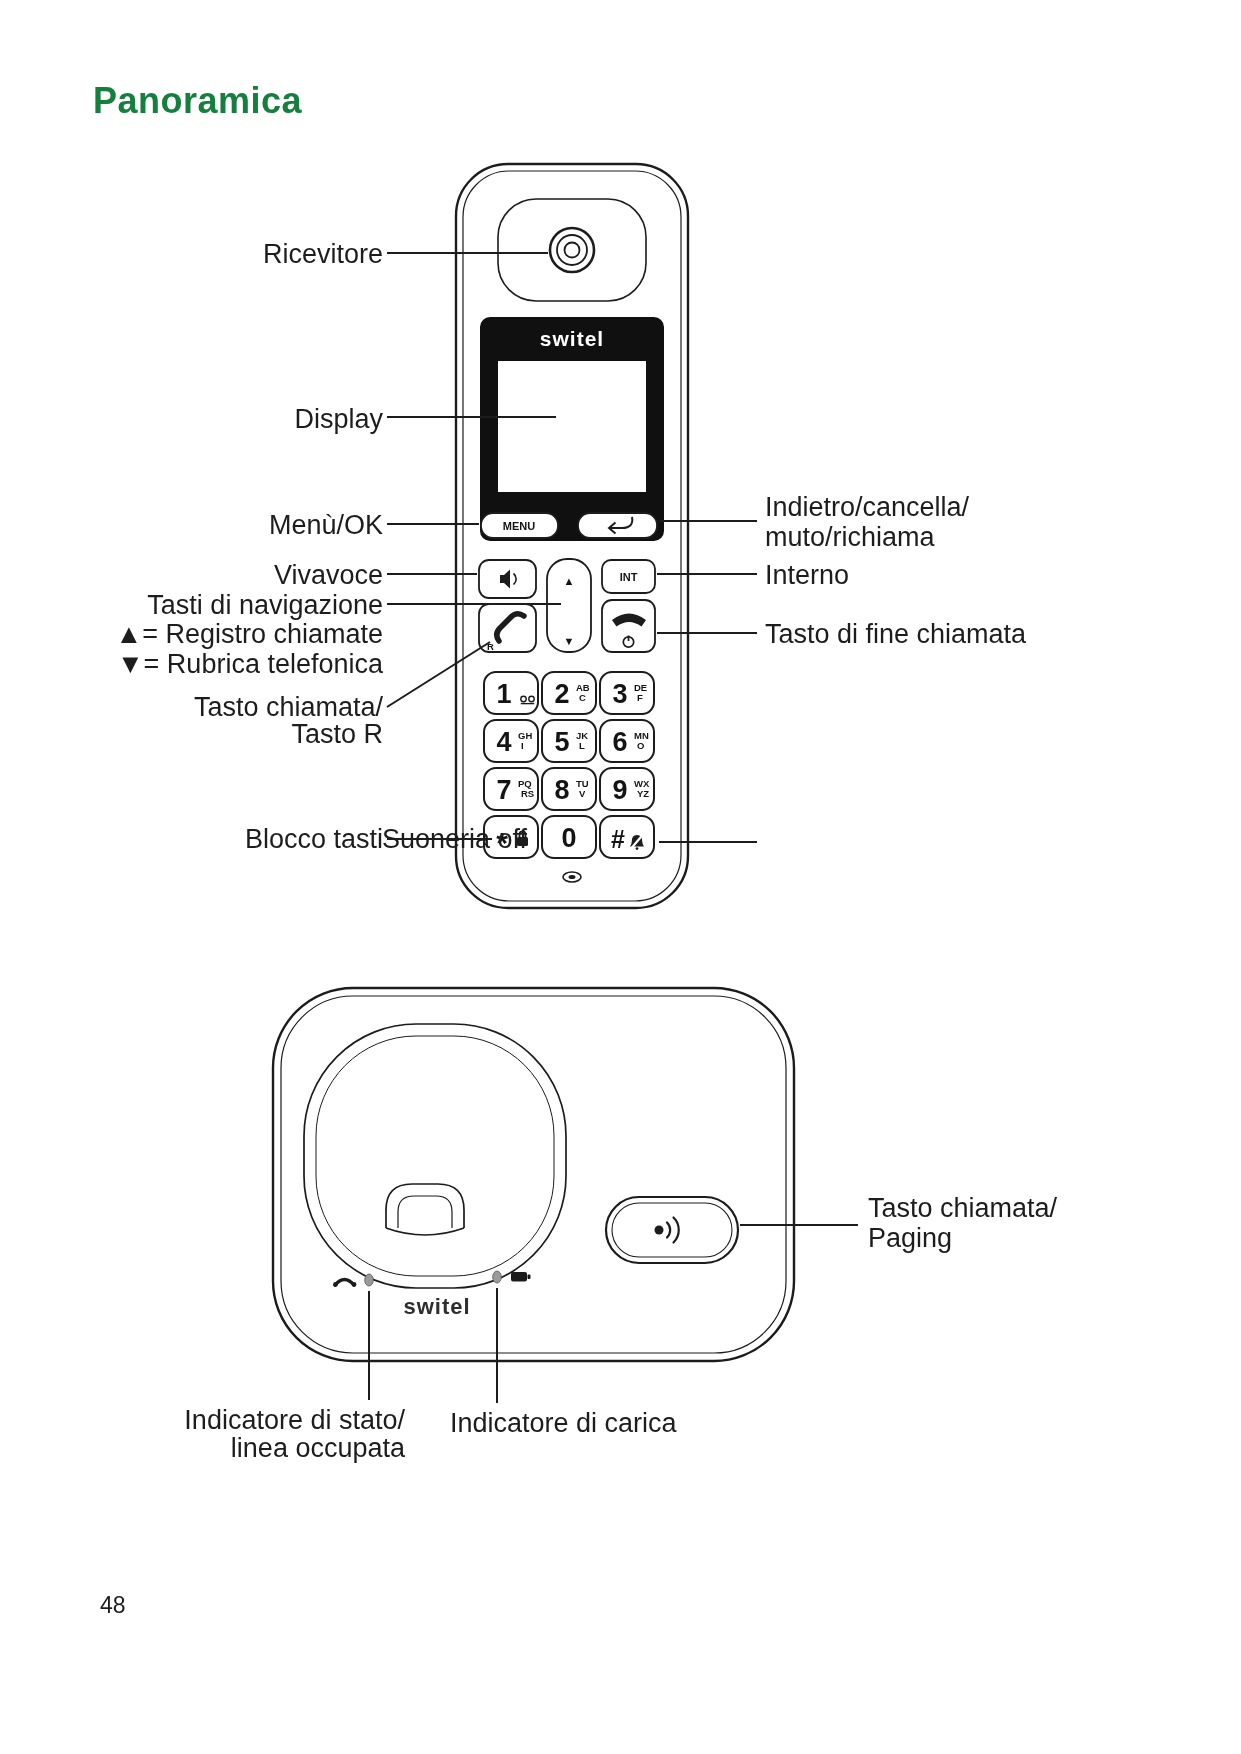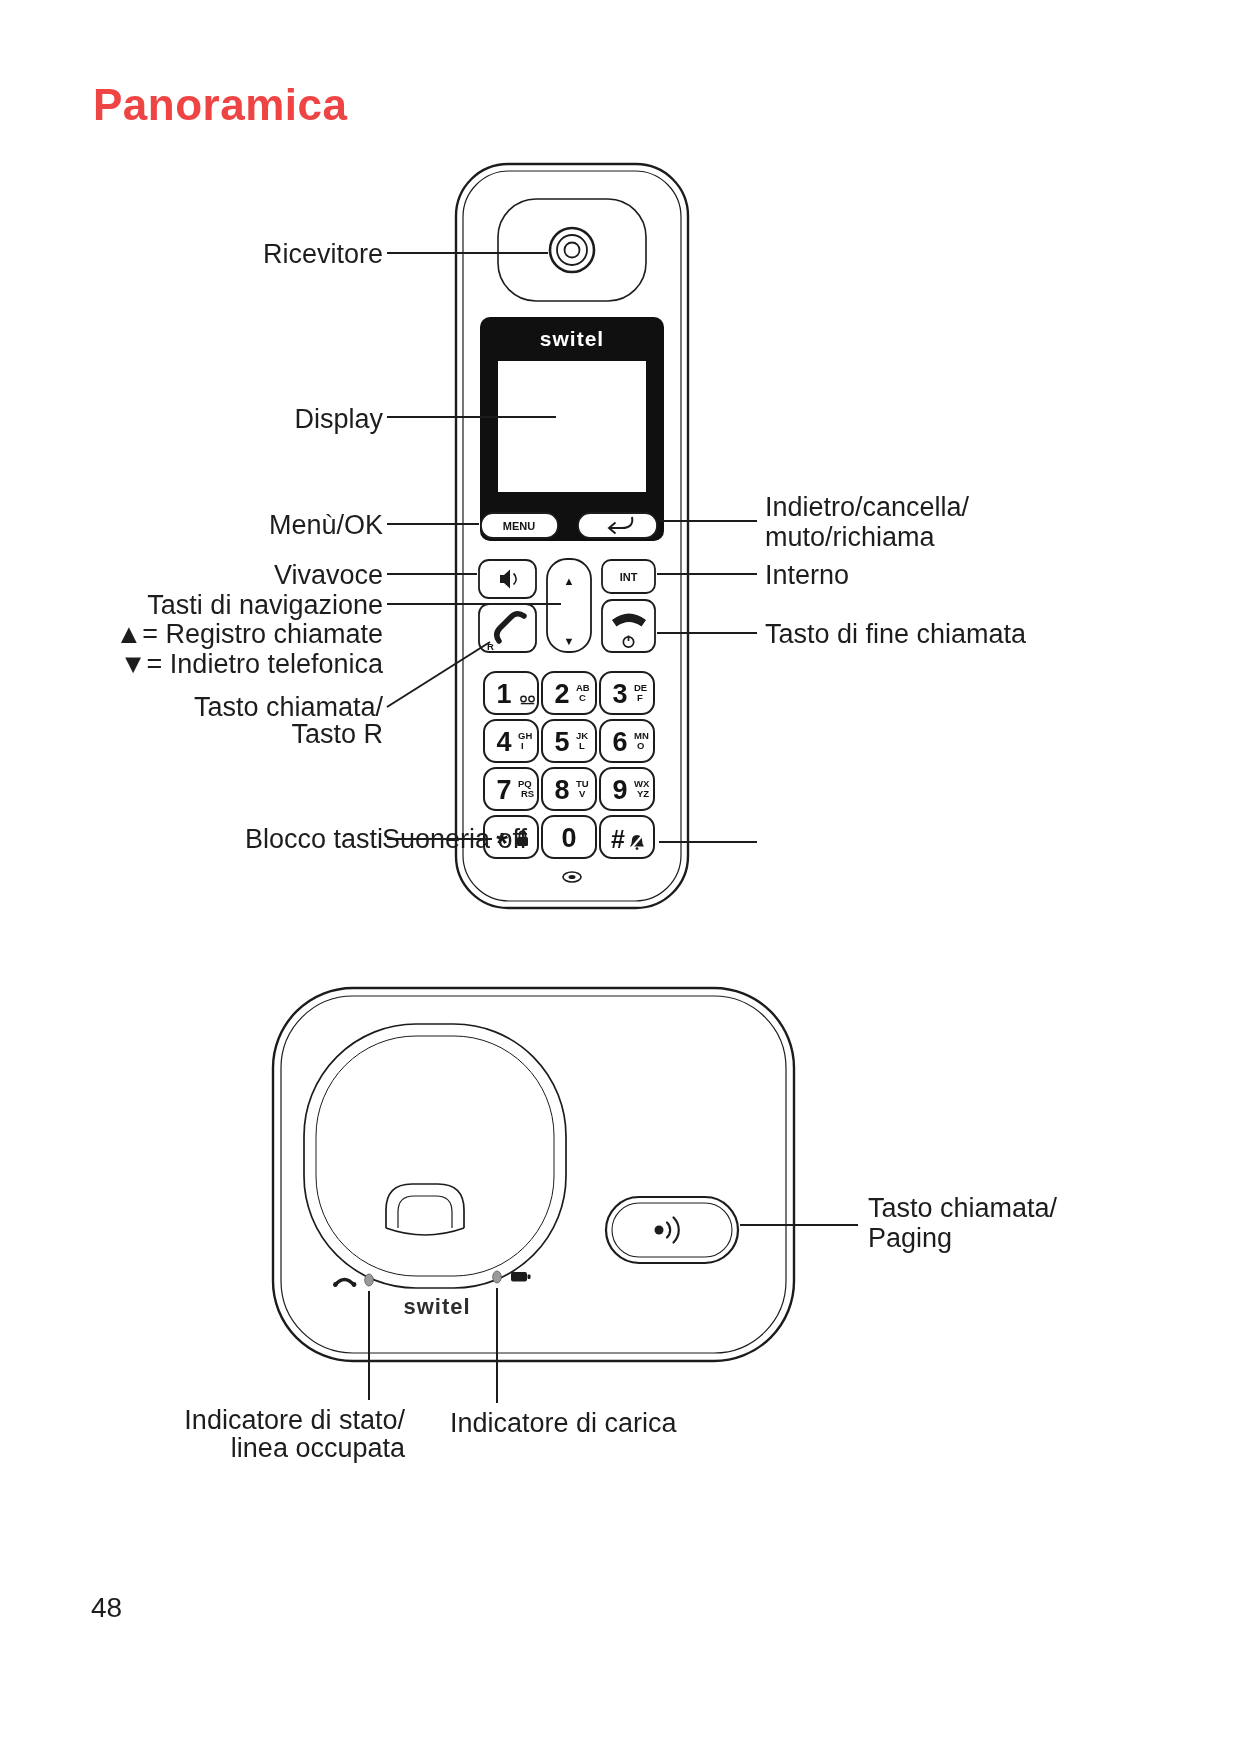--- a/index.html
+++ b/index.html
@@ -2,27 +2,27 @@
 <html><head>
 <meta charset="utf-8">
 <style>
   * { margin:0; padding:0; box-sizing:border-box; }
   html,body { background:#ffffff; }
   .page {
     position:relative; width:1241px; height:1754px; background:#ffffff;
     font-family:"Liberation Sans", sans-serif; overflow:hidden; color:#1d1d1d;
   }
   .title {
-    position:absolute; left:93px; top:80px; font-size:44px; font-weight:800;
-    color:#ef4444; letter-spacing:0.5px;
+    position:absolute; left:93px; top:80px; font-size:36px; font-weight:800;
+    color:#15803d; letter-spacing:0.5px;
   }
   .lbl { position:absolute; font-size:27px; color:#1d1d1d; white-space:nowrap; line-height:28px; }
   .lbl.l { right:858px; text-align:right; }
   .lbl.r { left:765px; }
-  .pagenum { position:absolute; left:91px; top:1592px; font-size:28px; color:#1d1d1d; }
+  .pagenum { position:absolute; left:100px; top:1592px; font-size:23px; color:#1d1d1d; }
   svg.art { position:absolute; left:0; top:0; }
   svg text { font-family:"Liberation Sans", sans-serif; fill:#141414; }
   .ol   { fill:#ffffff; stroke:#1c1c1c; }
   .thin { fill:none; stroke:#1c1c1c; }
   .callout { stroke:#1c1c1c; stroke-width:2; }
   .digit   { font-size:27px; font-weight:bold; }
   .bigsym  { font-weight:bold; }
   .letters { font-size:9.5px; font-weight:bold; }
   .keylabel{ font-size:11px; font-weight:bold; }
   .brandH  { font-size:21px; font-weight:bold; fill:#ffffff; letter-spacing:1px; }
@@ -226,21 +226,21 @@
       <line class="callout" x1="497" y1="1288" x2="497" y2="1403"></line>
     </g>
   </svg>
 
   <div class="lbl l" style="top:240px">Ricevitore</div>
   <div class="lbl l" style="top:405px">Display</div>
   <div class="lbl l" style="top:511px">Menù/OK</div>
   <div class="lbl l" style="top:561px">Vivavoce</div>
   <div class="lbl l" style="top:591px">Tasti di navigazione</div>
   <div class="lbl l" style="top:620px">▲= Registro chiamate</div>
-  <div class="lbl l" style="top:650px">▼= Indietro telefonica</div>
+  <div class="lbl l" style="top:650px">▼= Rubrica telefonica</div>
   <div class="lbl l" style="top:693px">Tasto chiamata/</div>
   <div class="lbl l" style="top:720px">Tasto R</div>
   <div class="lbl l" style="top:825px">Blocco tasti</div>
   <div class="lbl" style="left:382px; top:825px">Suoneria off</div>
 
   <div class="lbl r" style="top:493px">Indietro/cancella/</div>
   <div class="lbl r" style="top:523px">muto/richiama</div>
   <div class="lbl r" style="top:561px">Interno</div>
   <div class="lbl r" style="top:620px">Tasto di fine chiamata</div>
 

